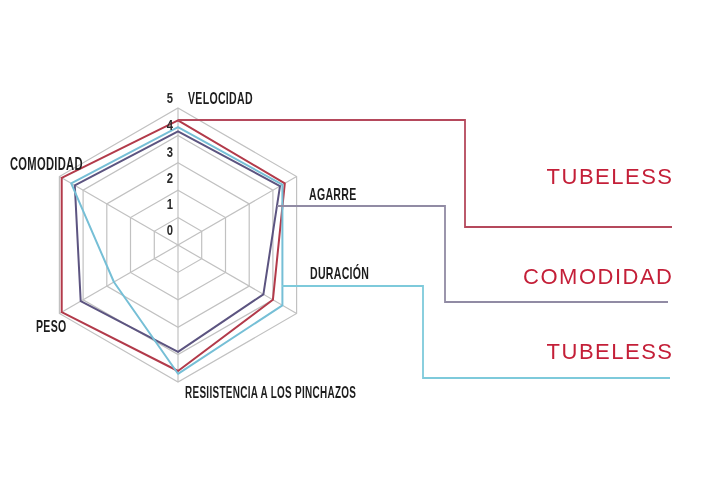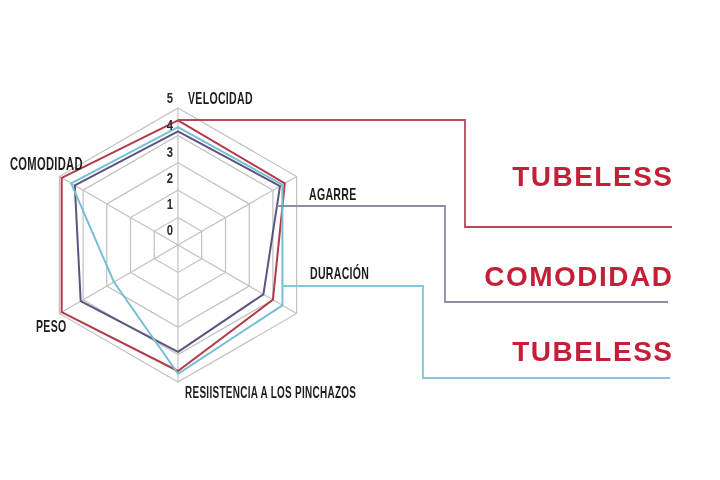--- a/index.html
+++ b/index.html
@@ -12,21 +12,21 @@
     position:absolute;font-weight:bold;font-size:17px;color:#1d1d1d;
     transform:scaleX(.62);transform-origin:0 0;white-space:nowrap;letter-spacing:.5px;
   }
   .tick{
     position:absolute;left:149px;width:24px;text-align:right;
     font-weight:bold;font-size:15px;color:#2a2a2a;
     transform:scaleX(.75);transform-origin:100% 0;
   }
   .legend-item{position:absolute;right:48px;text-align:right;}
   .legend-line{
-    font-size:28px;font-weight:bold;line-height:22px;
+    font-size:22px;font-weight:normal;line-height:22px;
     letter-spacing:1.5px;margin-right:-1.5px;white-space:nowrap;
   }
   .legend-sub{letter-spacing:7px;margin-right:-7px;}
 </style>
 </head>
 <body>
 
 <div class="stage">
 
   <svg id="chart" width="720" height="480" viewBox="0 0 720 480">

